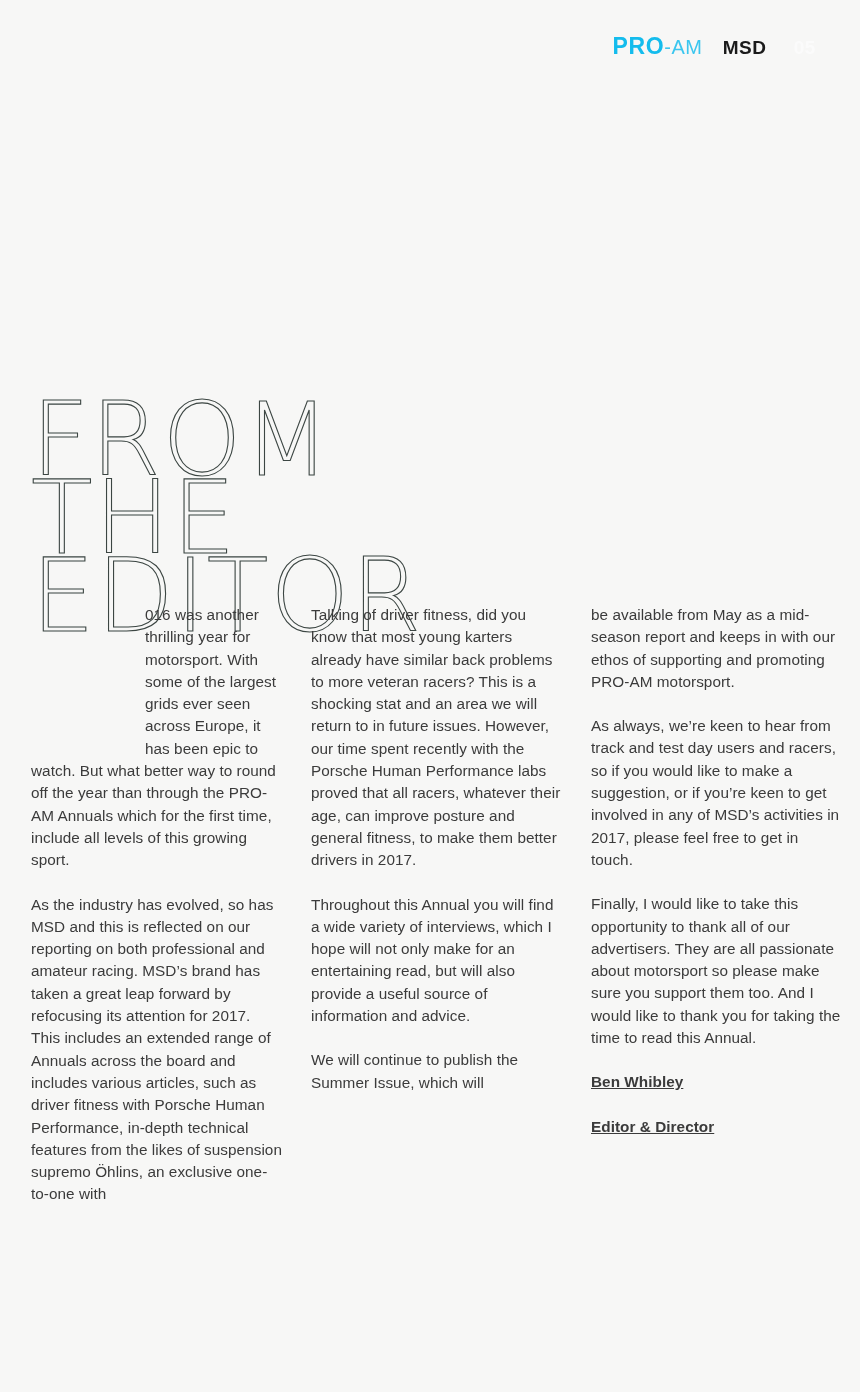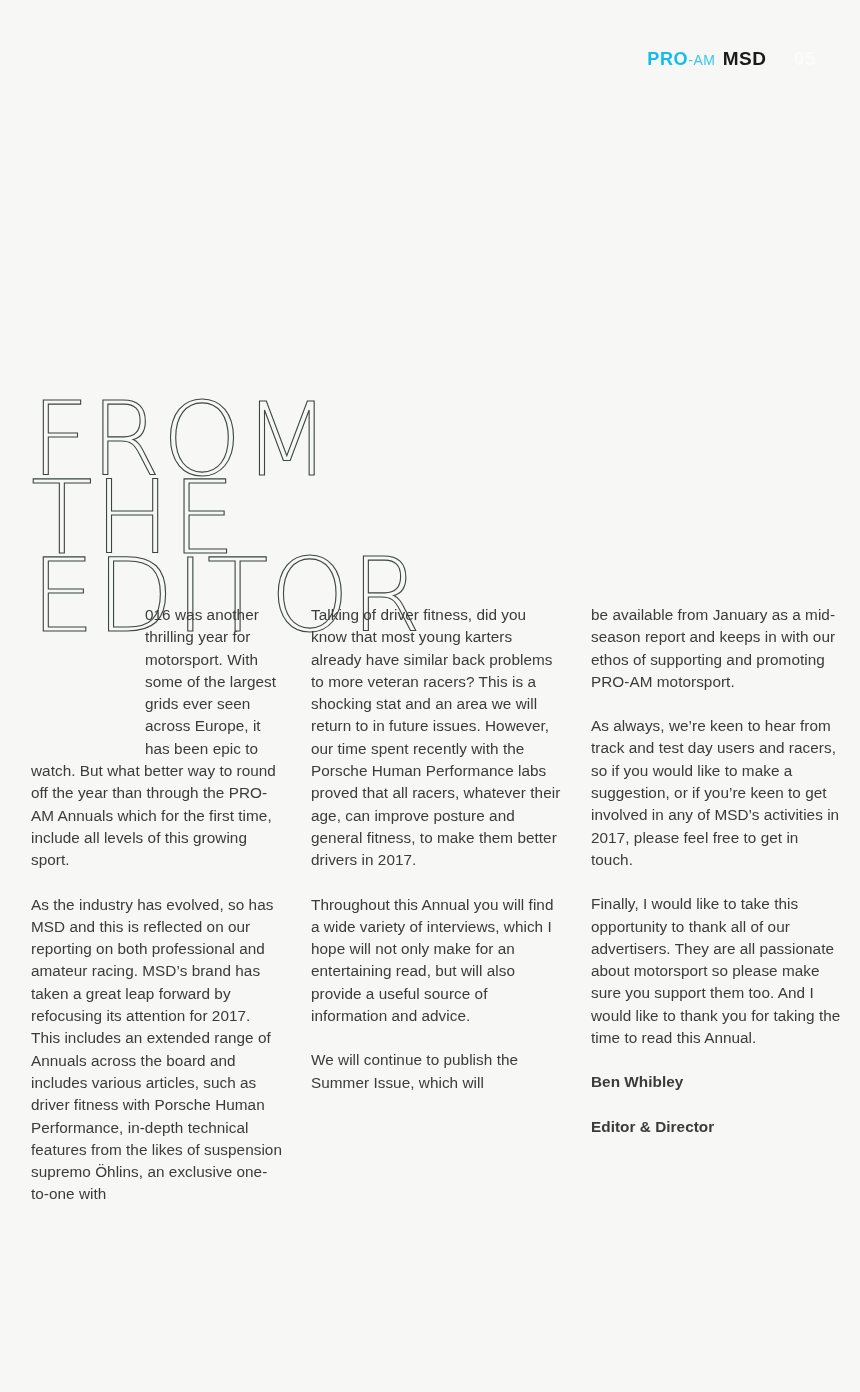--- a/index.html
+++ b/index.html
@@ -19,38 +19,37 @@
   
   .masthead {
     position: absolute;
     top: 33px;
     right: 44px;
     display: flex;
     align-items: baseline;
     letter-spacing: 0.4px;
   }
   .mh-pro {
-    font-size: 18px;
+    font-size: 23px;
     font-weight: 700;
     color: #14bced;
     letter-spacing: 0.6px;
-    margin-top: 16px;
   }
   .mh-am {
-    font-size: 14px;
+    font-size: 20px;
     font-weight: 300;
     color: #3ac6ef;
     letter-spacing: 0.6px;
   }
   .mh-msd {
     font-size: 19px;
     font-weight: 700;
     color: #1b1b1b;
     letter-spacing: 0.6px;
-    margin-left: 7px;
+    margin-left: 20px;
   }
   .mh-page {
     font-size: 19px;
     font-weight: 700;
     color: #fbfbfb;
     letter-spacing: 0.6px;
     margin-left: 27px;
   }
 
   
@@ -110,20 +109,21 @@
     shape-outside: inset(0);
     user-select: none;
   }
   .sig {
     font-weight: 700;
     color: #262626;
     font-size: 15.3px;
     line-height: 22.3px;
     margin: 0;
     letter-spacing: 0.05px;
+    text-decoration: underline;
   }
   .sig-gap {
     margin-top: 22px;
   }
 </style>
 </head>
 <body>
 
 <div class="masthead">
   <span class="mh-pro">PRO</span>
@@ -143,20 +143,20 @@
     <p>As the industry has evolved, so has MSD and this is reflected on our reporting on both professional and amateur racing. MSD’s brand has taken a great leap forward by refocusing its attention for 2017. This includes an extended range of Annuals across the board and includes various articles, such as driver fitness with Porsche Human Performance, in-depth technical features from the likes of suspension supremo Öhlins, an exclusive one-to-one with</p>
   </div>
 
   <div class="col">
     <p>Talking of driver fitness, did you know that most young karters already have similar back problems to more veteran racers? This is a shocking stat and an area we will return to in future issues. However, our time spent recently with the Porsche Human Performance labs proved that all racers, whatever their age, can improve posture and general fitness, to make them better drivers in 2017.</p>
     <p>Throughout this Annual you will find a wide variety of interviews, which I hope will not only make for an entertaining read, but will also provide a useful source of information and advice.</p>
     <p>We will continue to publish the Summer Issue, which will</p>
   </div>
 
   <div class="col">
-    <p>be available from January as a mid-season report and keeps in with our ethos of supporting and promoting PRO-AM motorsport.</p>
+    <p>be available from May as a mid-season report and keeps in with our ethos of supporting and promoting PRO-AM motorsport.</p>
     <p>As always, we’re keen to hear from track and test day users and racers, so if you would like to make a suggestion, or if you’re keen to get involved in any of MSD’s activities in 2017, please feel free to get in touch.</p>
     <p>Finally, I would like to take this opportunity to thank all of our advertisers. They are all passionate about motorsport so please make sure you support them too. And I would like to thank you for taking the time to read this Annual.</p>
     <p class="sig sig-gap">Ben Whibley</p>
     <p class="sig">Editor &amp; Director</p>
   </div>
 
 </div>
 
 </body></html>

